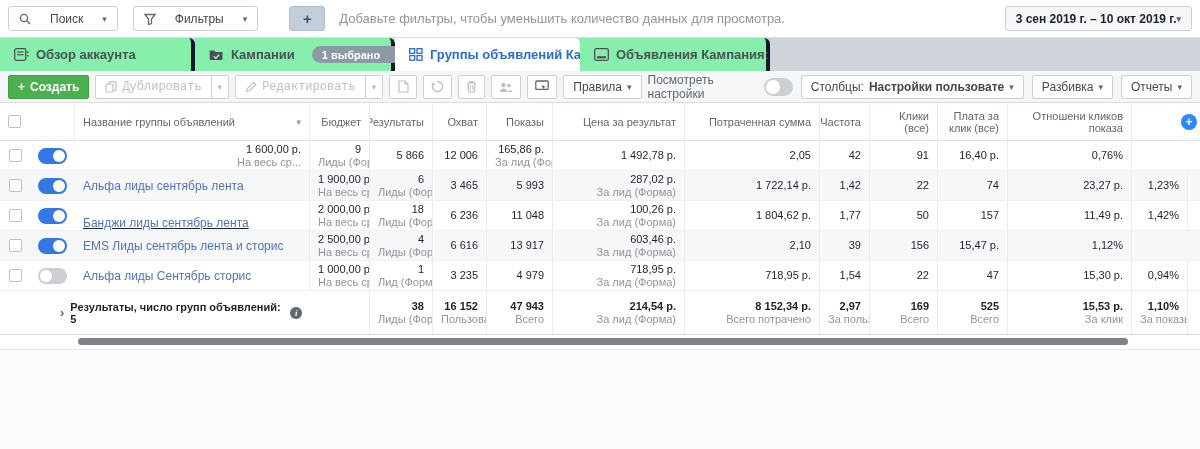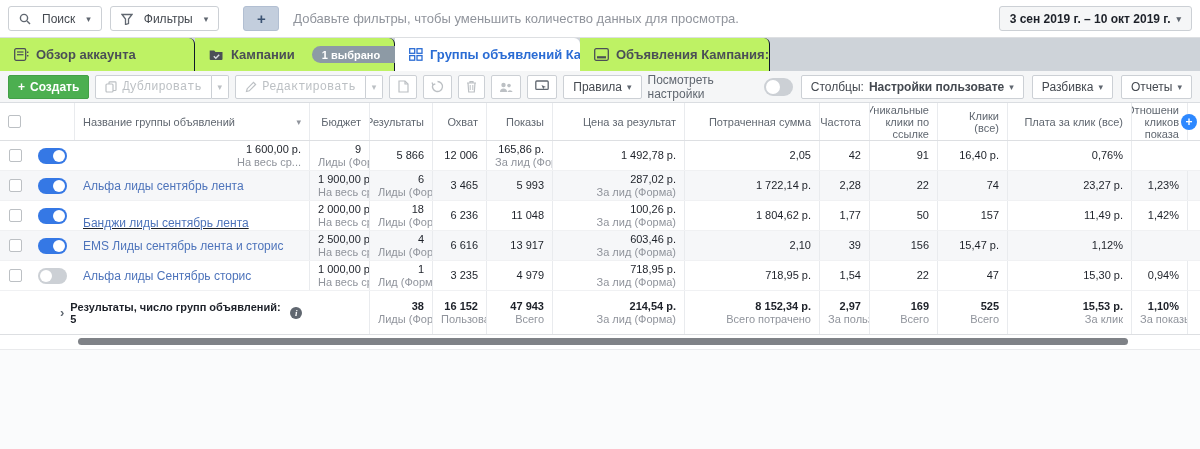--- a/index.html
+++ b/index.html
@@ -2,29 +2,29 @@
 <html><head>
 <meta charset="utf-8">
 <style>
   * { margin:0; padding:0; box-sizing:border-box; }
   html,body { width:1200px; height:449px; }
   body { font-family:"Liberation Sans", sans-serif; background:#fff; color:#1d2129; overflow:hidden; }
   .app { width:1200px; height:449px; display:flex; flex-direction:column; }
 
   
   .filter-bar { height:38px; background:#fff; border-bottom:1px solid #dddfe2; display:flex; align-items:center; padding:0 8px; flex:0 0 auto; }
-  .fbtn { height:25px; background:#fff; border:1px solid #ccd0d5; border-radius:3px; display:inline-flex; align-items:center; gap:11px; padding:0 10px; font-size:12px; color:#444950; margin-right:8px; cursor:pointer; white-space:nowrap; }
+  .fbtn { height:25px; background:#fff; border:1px solid #ccd0d5; border-radius:3px; display:inline-flex; align-items:center; gap:19px; padding:0 10px; font-size:12px; color:#444950; margin-right:15px; cursor:pointer; white-space:nowrap; }
   .fbtn .caret { font-size:9px; color:#606770; }
   .add-filter-btn { height:25px; width:36px; background:#c3cedd; border:1px solid #b2bfd2; border-radius:3px; color:#3a5272; font-size:15px; font-weight:bold; display:inline-flex; align-items:center; justify-content:center; margin:0 4px 0 16px; cursor:pointer; }
   .filter-placeholder { color:#90949c; font-size:13px; margin-left:10px; flex:1 1 auto; white-space:nowrap; overflow:hidden; }
-  .date-btn { height:25px; background:#f5f6f7; border:1px solid #ccd0d5; border-radius:3px; display:inline-flex; align-items:center; gap:6px; padding:0 10px; font-size:12px; font-weight:bold; color:#1d2129; cursor:pointer; white-space:nowrap; }
+  .date-btn { height:25px; background:#f5f6f7; border:1px solid #ccd0d5; border-radius:3px; display:inline-flex; align-items:center; gap:0; padding:0 10px; font-size:12px; font-weight:bold; color:#1d2129; cursor:pointer; white-space:nowrap; }
 
   
   .tab-strip { height:33px; background:#ced3d9; display:flex; align-items:stretch; flex:0 0 auto; }
-  .tab { display:flex; align-items:center; gap:7px; padding:0 14px; font-size:13px; font-weight:bold; color:#4b4f56; background:#bef264; border-right:1px solid #0f172a; border-top-right-radius:6px; cursor:pointer; white-space:nowrap; }
+  .tab { display:flex; align-items:center; gap:7px; padding:0 14px; font-size:13px; font-weight:bold; color:#4b4f56; background:#86efac; border-right:4px solid #0f172a; border-top-right-radius:6px; cursor:pointer; white-space:nowrap; }
   .tab.active { background:#fff; color:#2a6cd4; border-right:none; }
   .tab .ticon { display:inline-flex; }
   .tab-badge { background:#8d9aa5; color:#fff; font-size:11px; font-weight:bold; border-radius:10px; padding:2px 6px 2px 10px; display:inline-flex; align-items:center; gap:23px; margin-left:10px; cursor:pointer; }
   .tab-badge .bx { width:13px; height:13px; border:1px solid #eef1f4; border-radius:50%; display:inline-flex; align-items:center; justify-content:center; font-size:9px; line-height:1; }
   .tab-filler { flex:1 1 auto; background:#ced3d9; }
 
   
   .toolbar { height:32px; background:#f5f6f7; border-bottom:1px solid #dadde1; display:flex; align-items:center; padding:0 8px; gap:6px; flex:0 0 auto; }
   .tbtn { height:24px; background:#fff; border:1px solid #ccd0d5; border-radius:2px; display:inline-flex; align-items:center; gap:5px; padding:0 9px; font-size:12px; color:#444950; cursor:pointer; white-space:nowrap; }
   .tbtn.green { background:#4caf50; border-color:#43a047; color:#fff; font-weight:bold; }
@@ -277,21 +277,20 @@
         <span class="hlabel">Название группы объявлений</span>
         <span class="sort-caret">▾</span>
       </div>
       <div class="cell bordered num hlabel">Бюджет</div>
       <div class="cell bordered num hlabel">Результаты</div>
       <div class="cell bordered num hlabel">Охват</div>
       <div class="cell bordered num hlabel">Показы</div>
       <div class="cell bordered num hlabel">Цена за результат</div>
       <div class="cell bordered num hlabel">Потраченная сумма</div>
       <div class="cell bordered num hlabel">Частота</div>
-      <div class="cell bordered num hlabel">Уникальные клики по ссылке</div>
       <div class="cell bordered num hlabel">Клики (все)</div>
       <div class="cell bordered num hlabel">Плата за клик (все)</div>
       <div class="cell bordered num hlabel">Отношени кликов показа</div>
       <div class="cell"></div>
       <span class="add-col">+</span>
     </div>
 
     <div id="rows">
   <div class="grid-row trow">
     <div class="cell row-center">
@@ -368,21 +367,21 @@
             <div class="v">5 993</div>
           </div>
     <div class="cell bordered num">
             <div class="v">287,02 р.</div>
             <div class="s">За лид (Форма)</div>
           </div>
     <div class="cell bordered num">
             <div class="v">1 722,14 р.</div>
           </div>
     <div class="cell bordered num">
-            <div class="v">2,28</div>
+            <div class="v">1,42</div>
           </div>
     <div class="cell bordered num">
             <div class="v">22</div>
           </div>
     <div class="cell bordered num">
             <div class="v">74</div>
           </div>
     <div class="cell bordered num">
             <div class="v">23,27 р.</div>
           </div>

